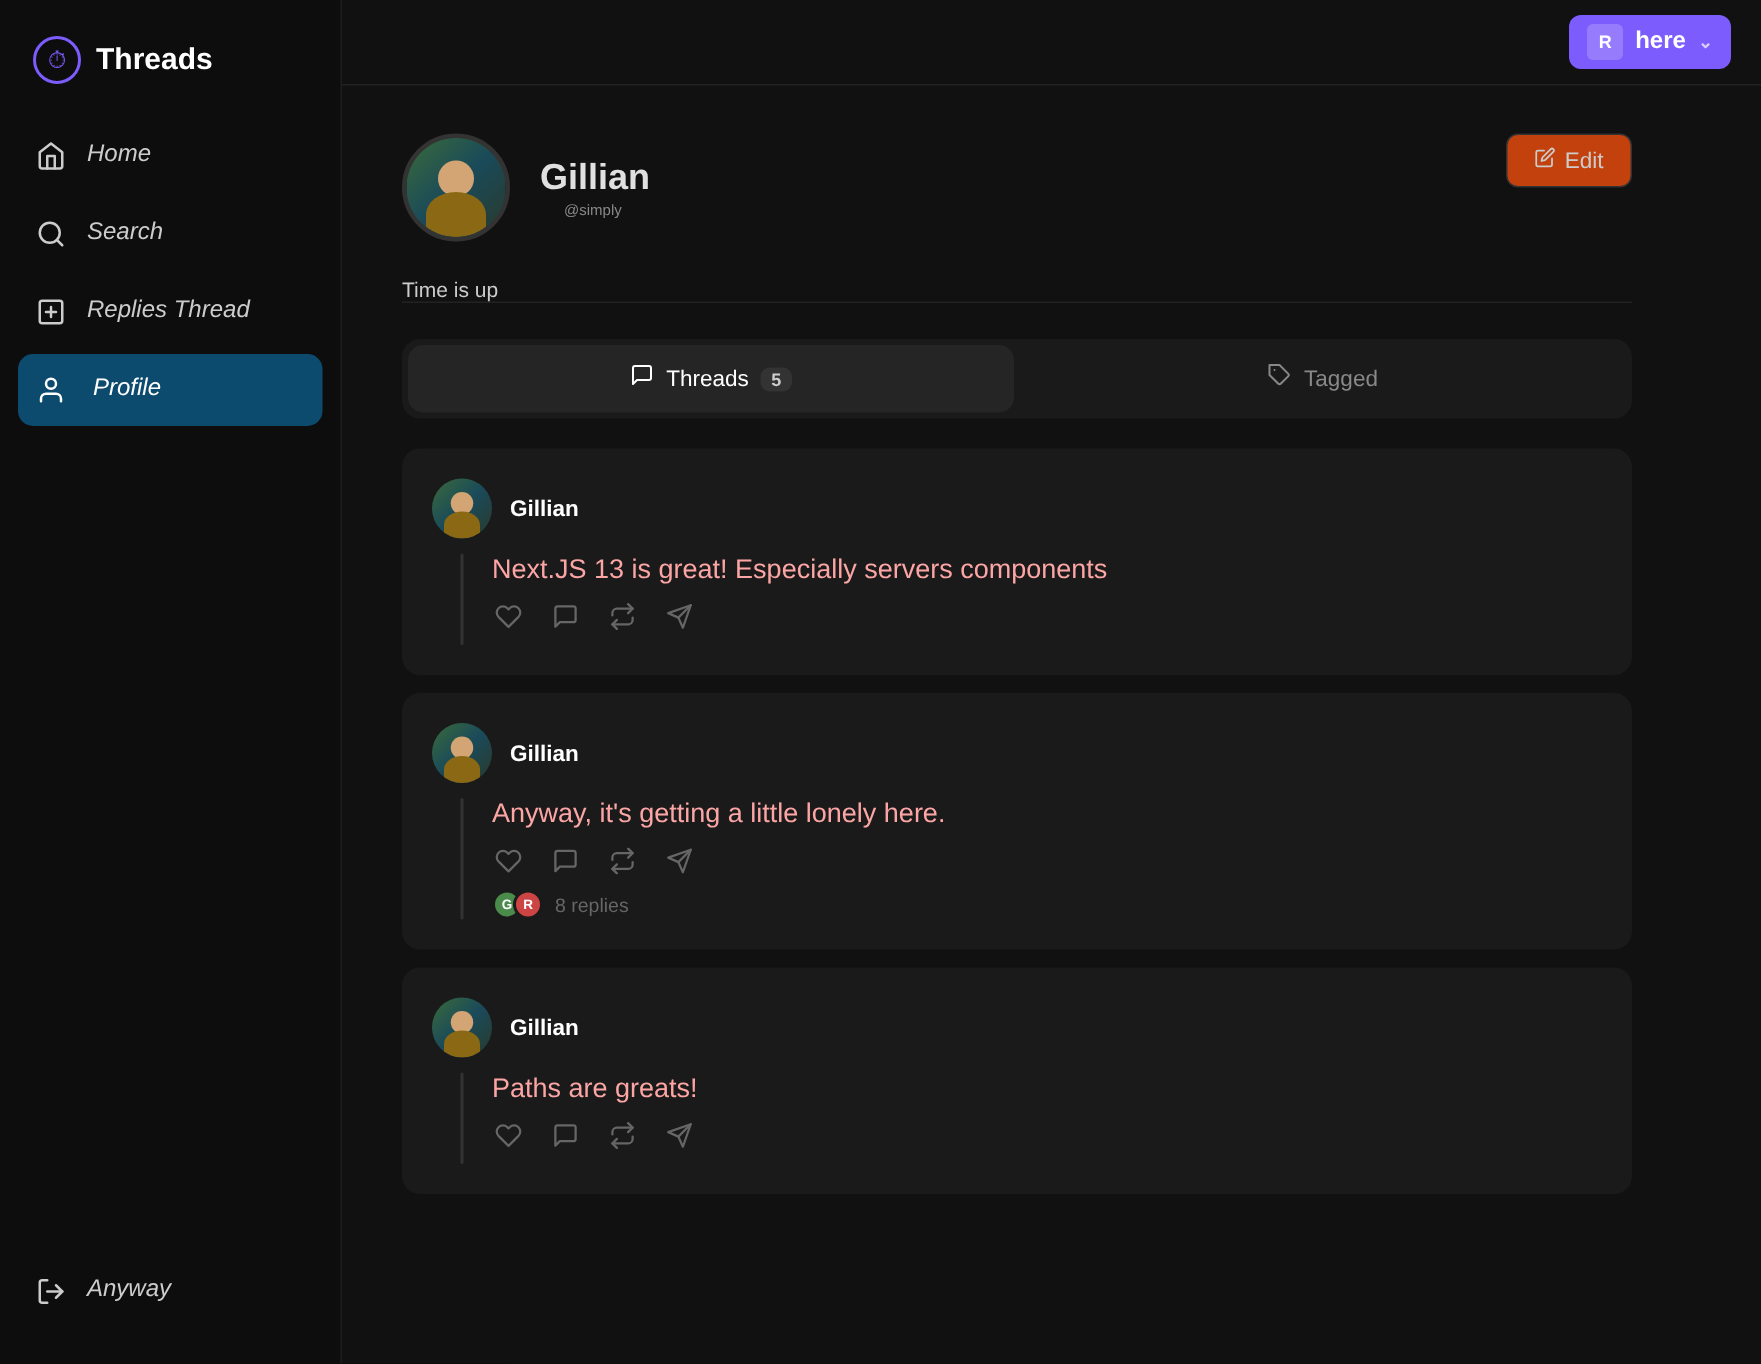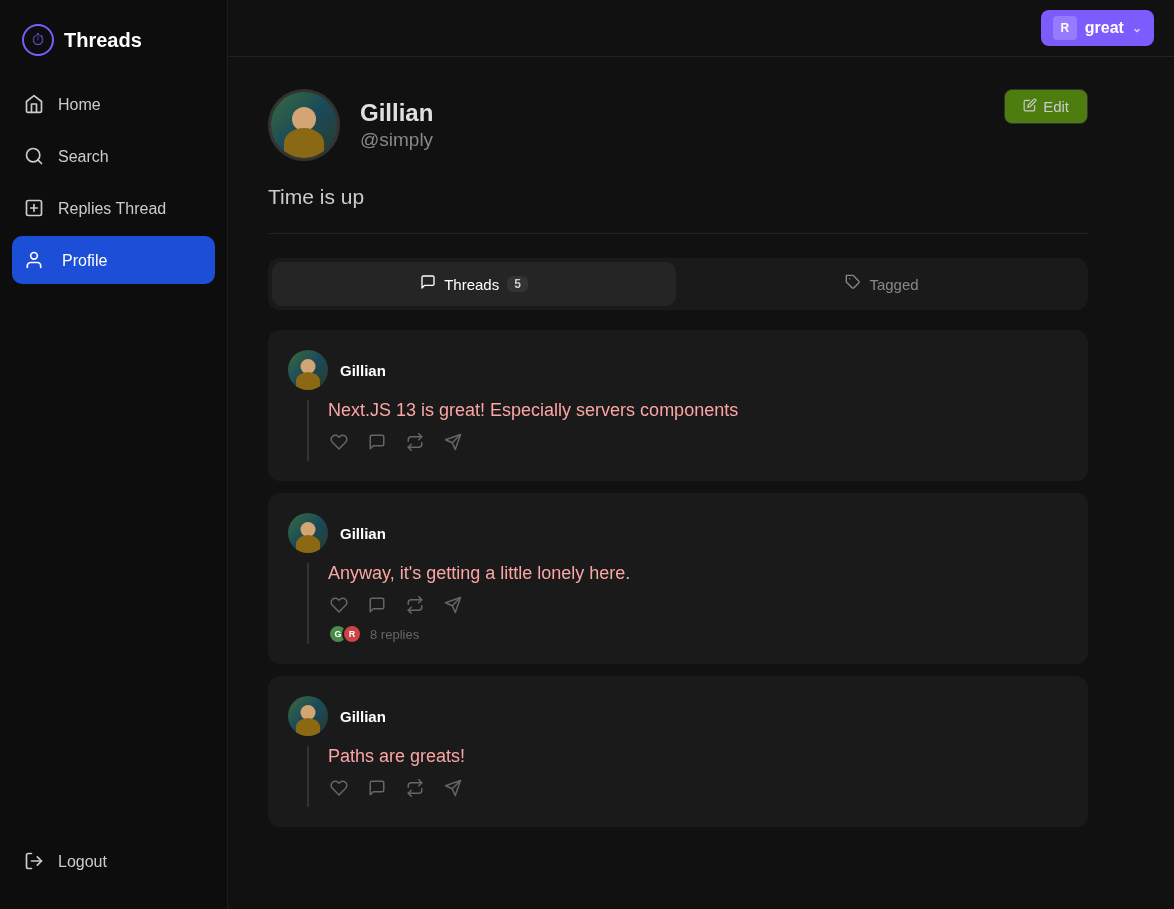--- a/index.html
+++ b/index.html
@@ -45,32 +45,33 @@
       color: #fff;
     }
     .nav-items {
       display: flex;
       flex-direction: column;
       gap: 4px;
       flex: 1;
     }
     .nav-item {
       display: flex;
-      align-items: flex-end;
+      align-items: flex-start;
       gap: 14px;
       padding: 14px 12px;
       border-radius: 10px;
       cursor: pointer;
       font-size: 16px;
       font-weight: 500;
       color: #ccc;
       transition: background 0.15s;
+      font-style: italic;
     }
     .nav-item.active {
-      background: #1d4ed8;
+      background: #0c4a6e;
       color: #fff;
       gap: 18px;
     }
     .nav-item .nav-icon {
       font-size: 20px;
       display: flex;
       align-items: center;
     }
     .sidebar-bottom {
       padding: 8px 0;
@@ -174,41 +175,41 @@
       top: 15px;
       left: 50%;
       transform: translateX(-50%);
       width: 24px;
       height: 24px;
       background: #d4a574;
       border-radius: 50%;
     }
     .profile-handle {
       color: #888;
-      font-size: 19px;
+      font-size: 10px;
       margin-top: 2px;
+      margin-left: 16px;
     }
     .edit-btn {
       display: flex;
       align-items: center;
       gap: 6px;
-      background: #4d7c0f;
+      background: #c2410c;
       border: 1px solid #333;
       color: #ccc;
       padding: 8px 18px;
       border-radius: 8px;
       cursor: pointer;
       font-size: 15px;
       font-weight: 500;
     }
     .bio {
       color: #ccc;
-      font-size: 21px;
+      font-size: 14px;
       margin-bottom: 24px;
-      padding-bottom: 24px;
       border-bottom: 1px solid #222;
     }
 
     
     .tabs {
       display: flex;
       background: #1a1a1a;
       border-radius: 12px;
       padding: 4px;
       margin-bottom: 20px;
@@ -412,31 +413,31 @@
 
   <div class="sidebar-bottom">
     <div class="nav-item">
       <span class="nav-icon">
         <svg width="20" height="20" viewBox="0 0 24 24" fill="none" stroke="currentColor" stroke-width="2" stroke-linecap="round" stroke-linejoin="round">
             <path d="M9 21H5a2 2 0 0 1-2-2V5a2 2 0 0 1 2-2h4"></path>
             <polyline points="16 17 21 12 16 7"></polyline>
             <line x1="21" y1="12" x2="9" y2="12"></line>
           </svg>
       </span>
-      <span>Logout</span>
+      <span>Anyway</span>
     </div>
   </div>
 </div>
 
 <div class="main">
 
   <div class="topbar">
     <div class="workspace-selector">
       <div class="workspace-icon">R</div>
-      <span>great</span>
+      <span>here</span>
       <span class="workspace-chevron">⌄</span>
     </div>
   </div>
 
   <div class="profile-container">
     <div class="profile-header">
       <div class="profile-info">
         <div class="avatar">
           <div class="avatar-img"></div>
         </div>

